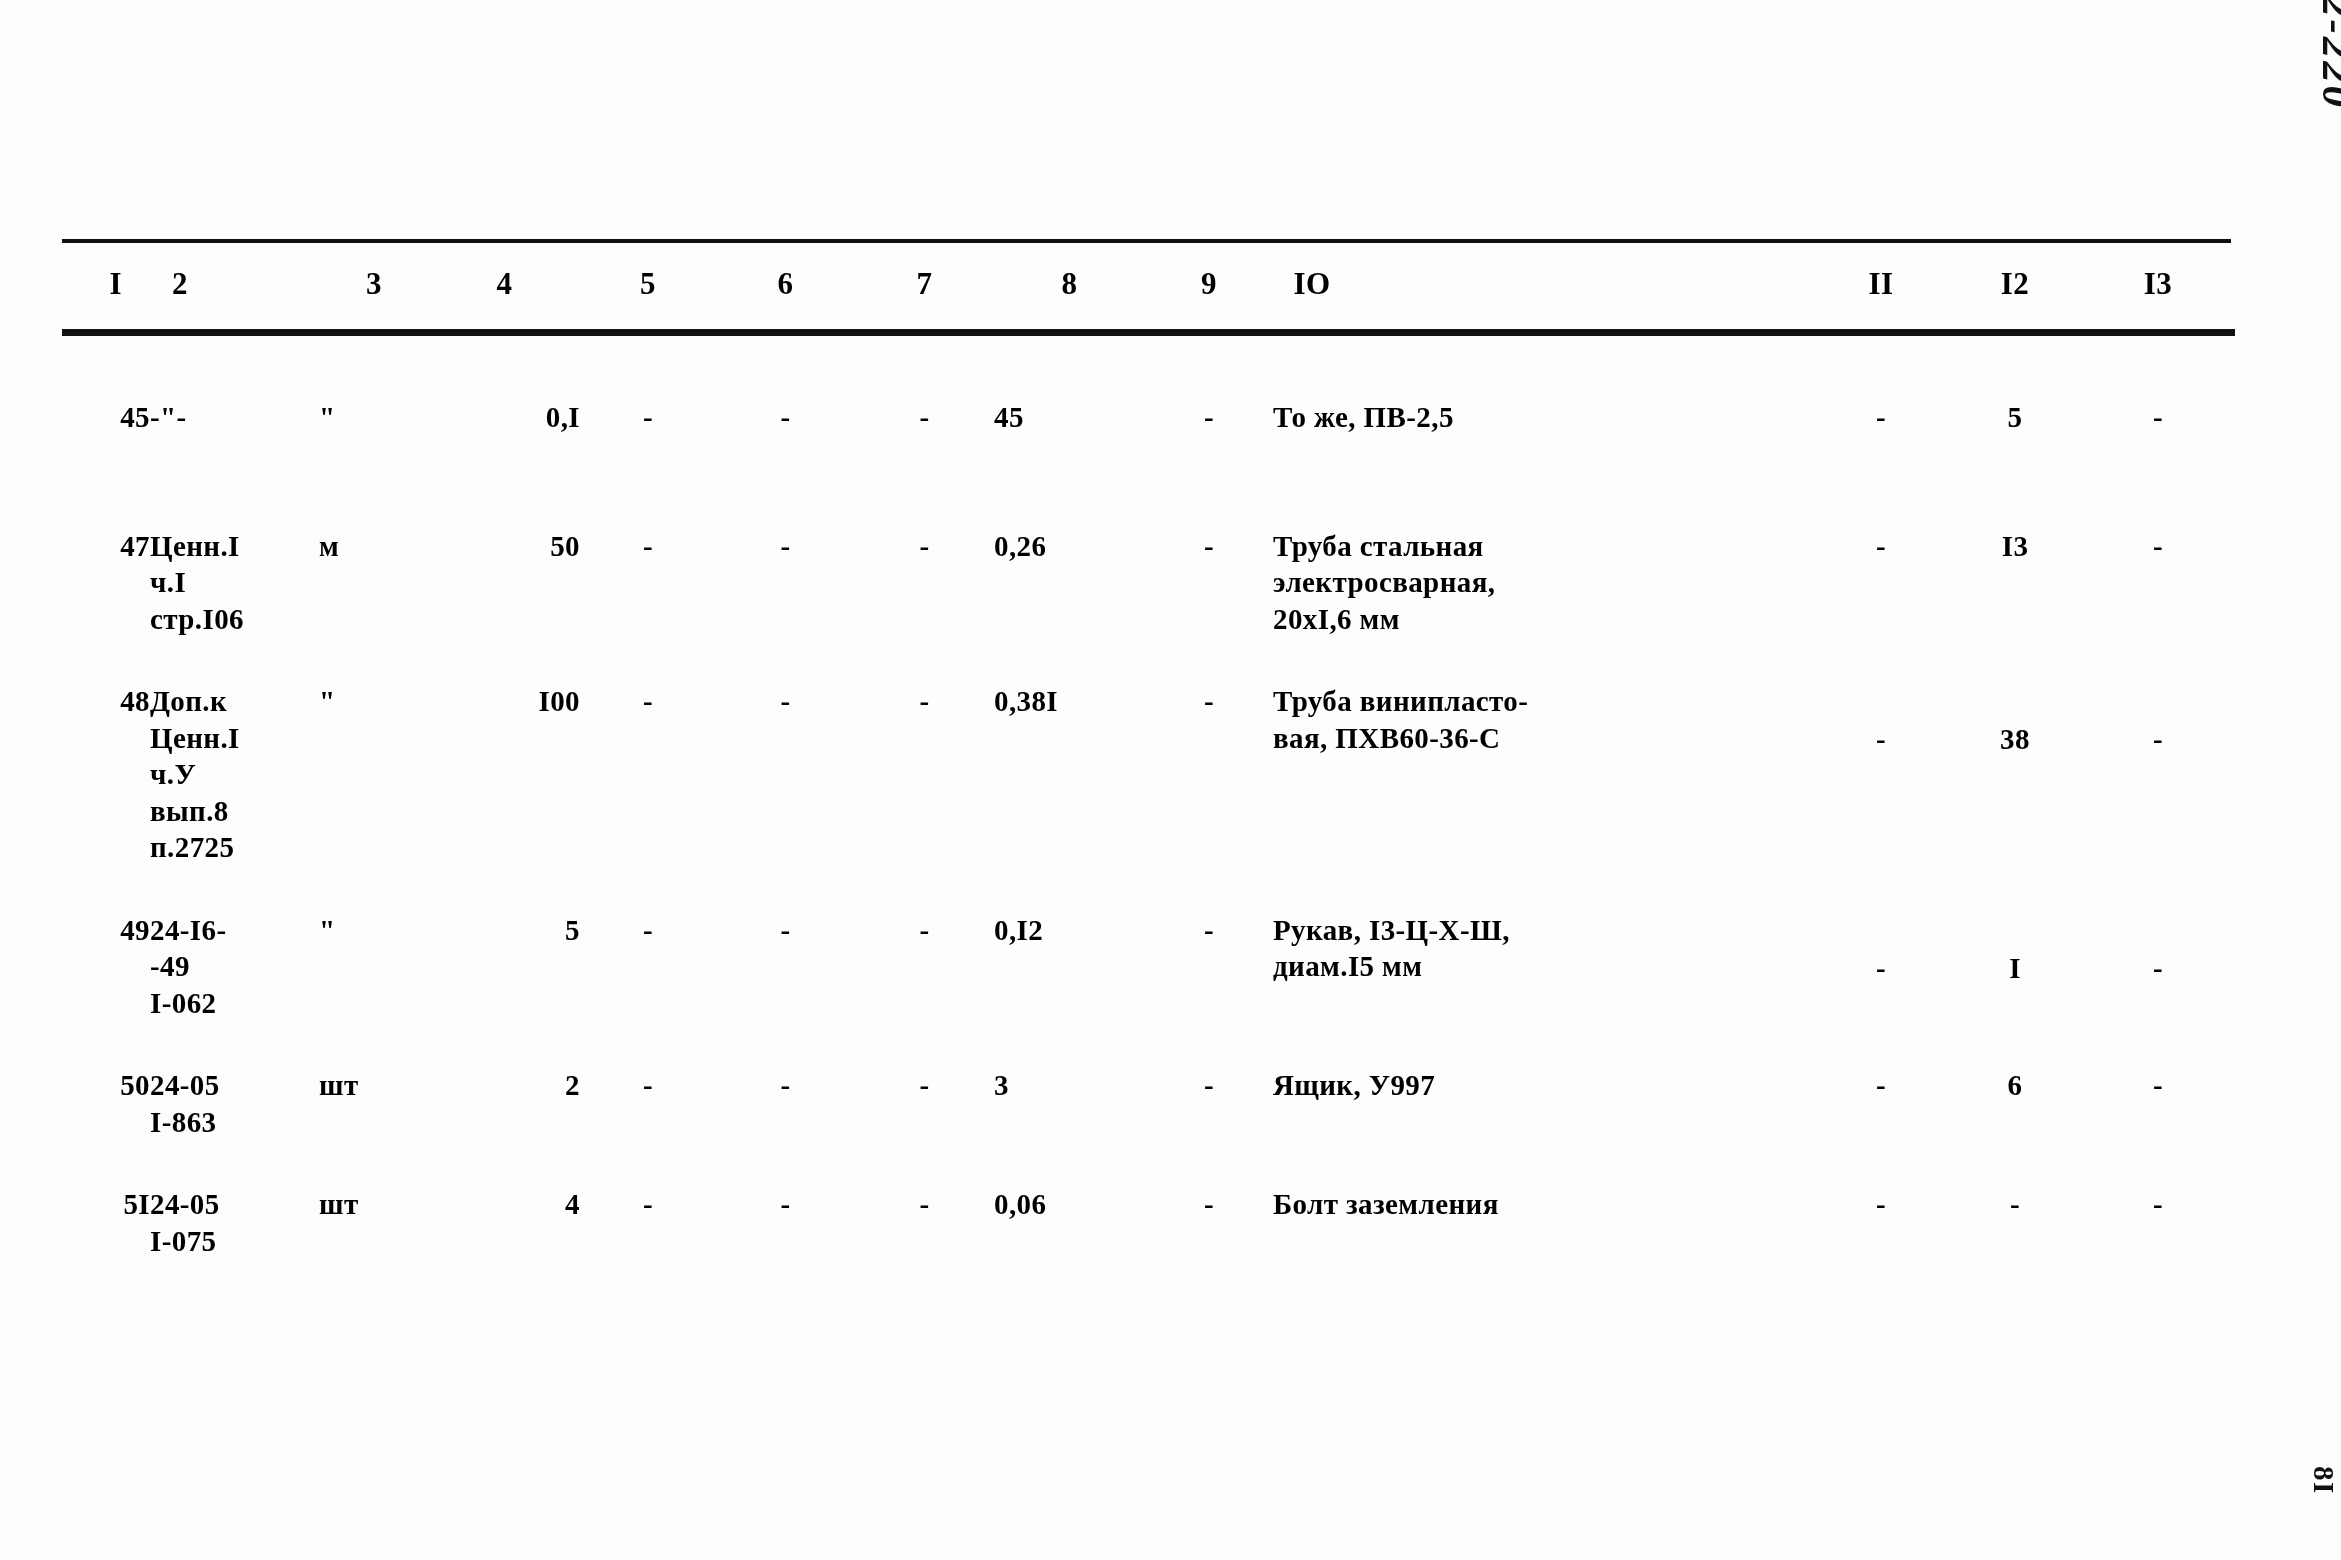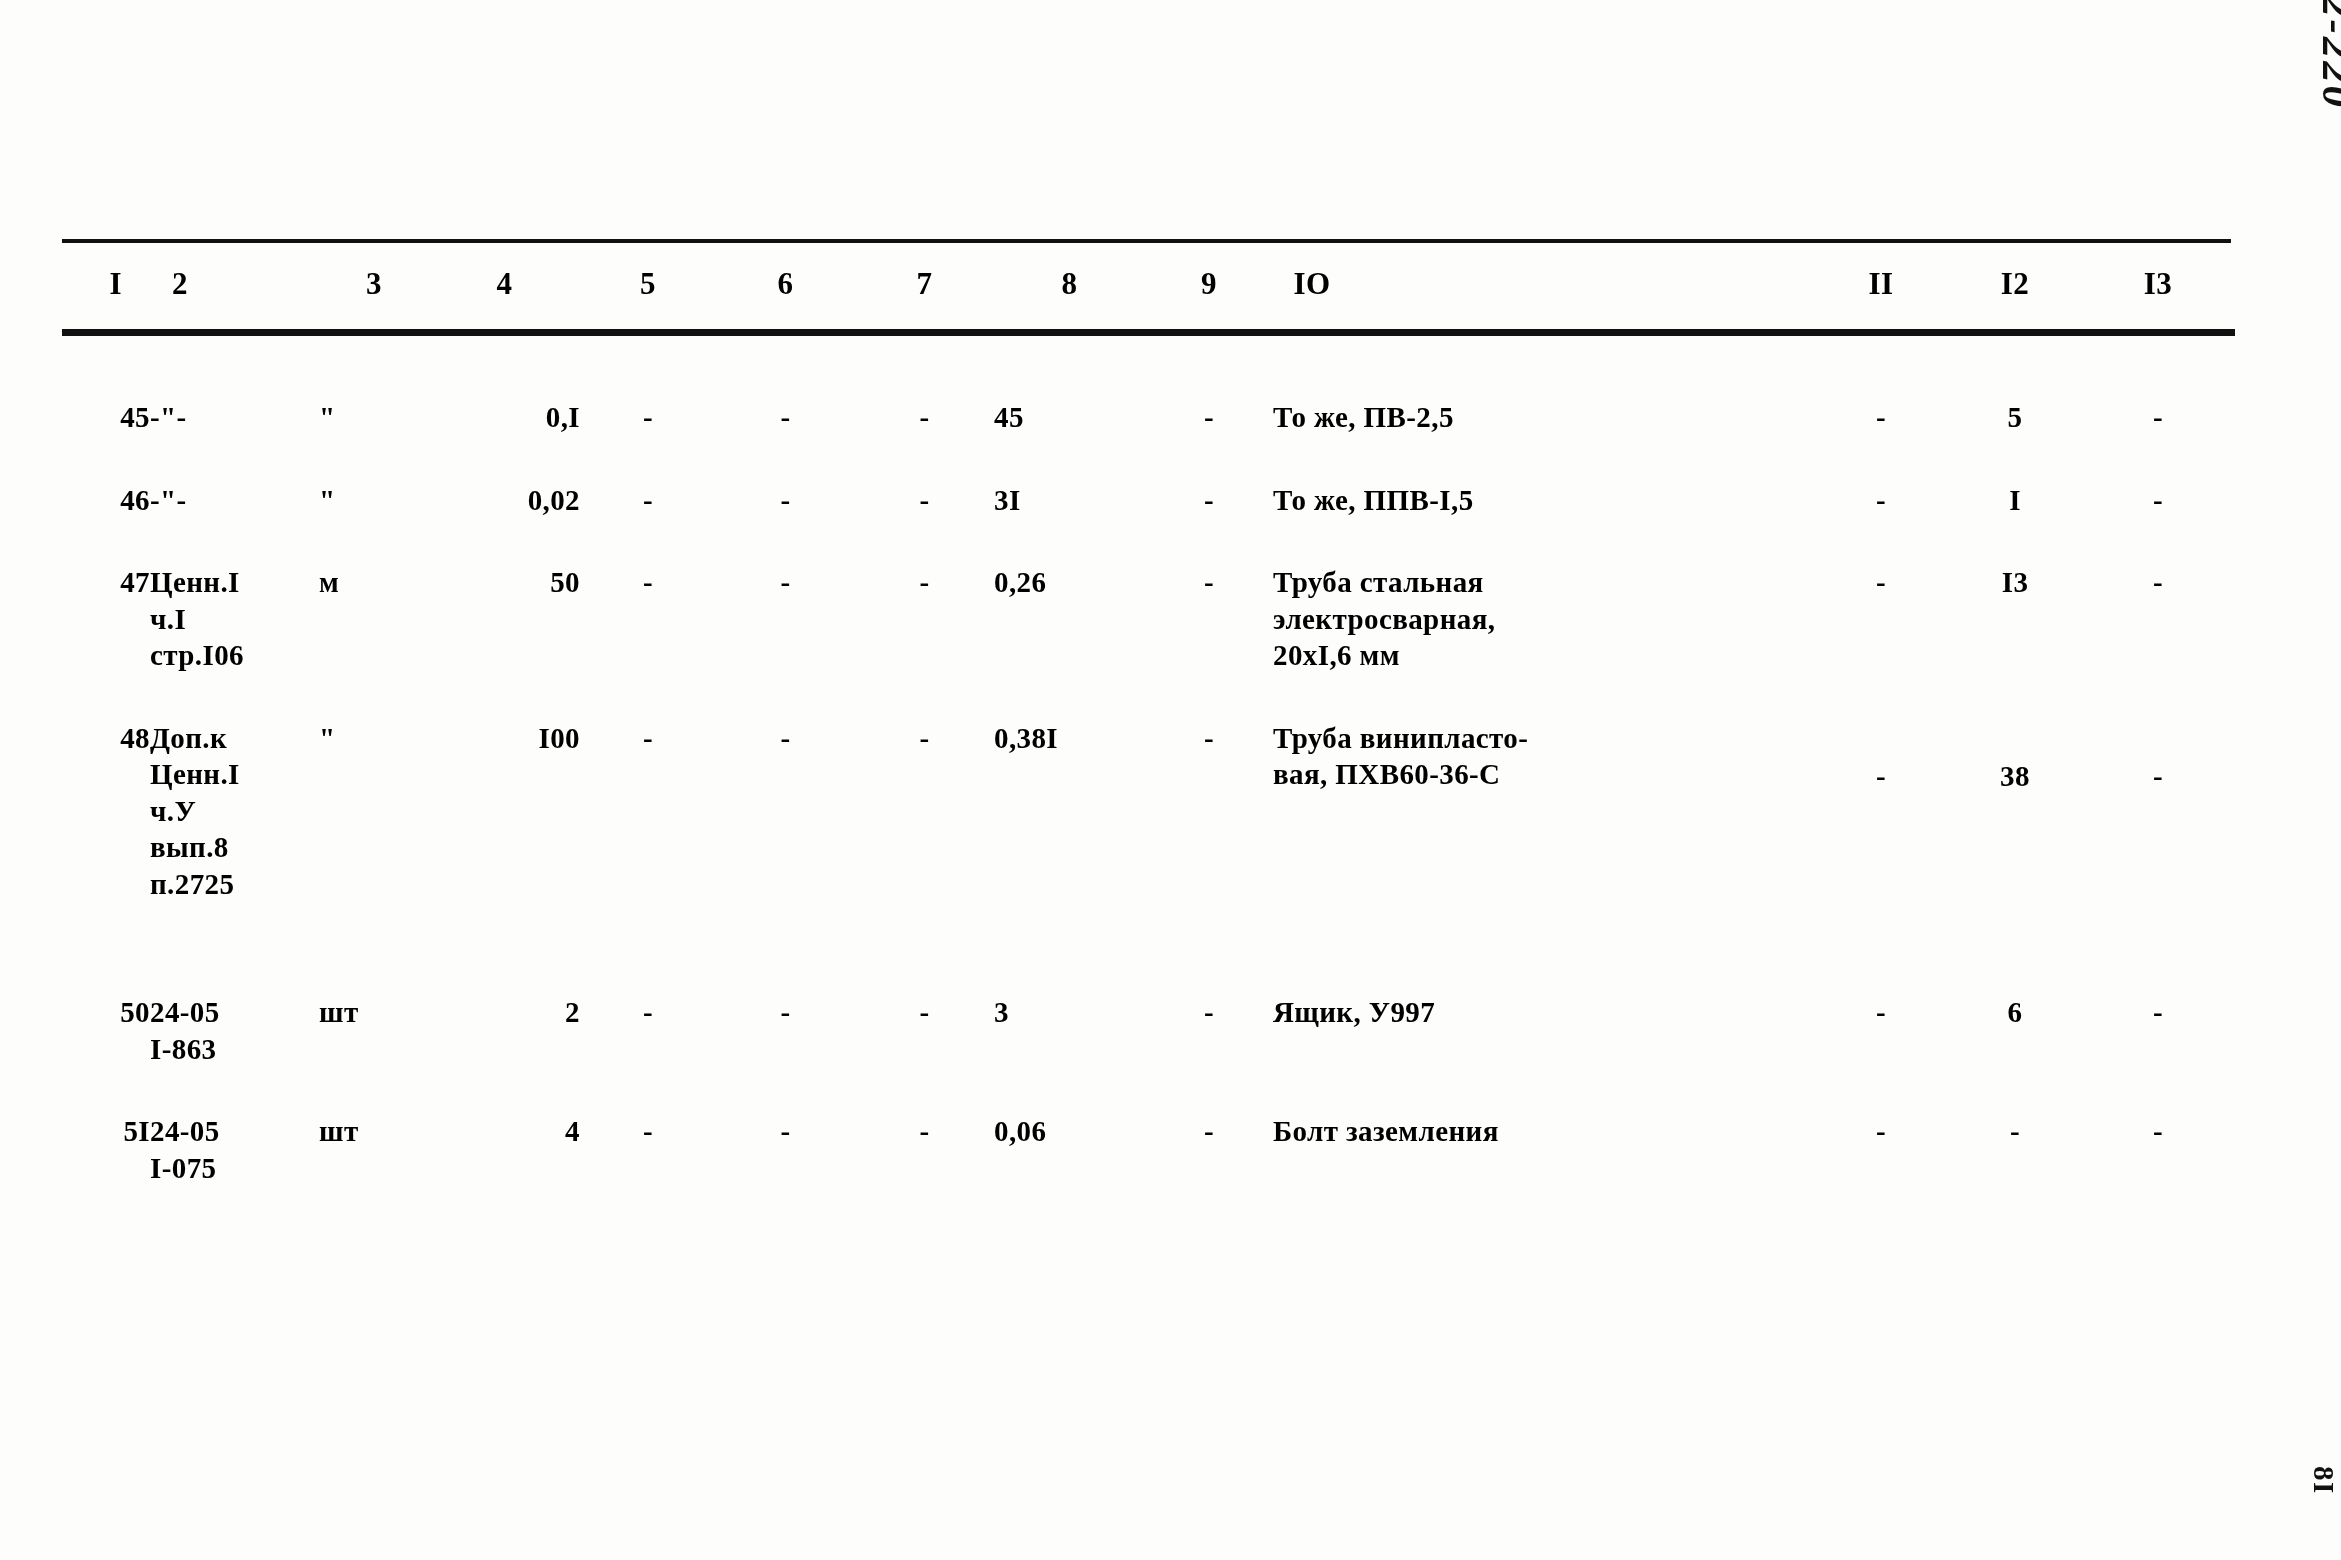--- a/index.html
+++ b/index.html
@@ -190,35 +190,20 @@
         <td class="n9">-</td>
         <td class="n10">То же, ПВ-2,5</td>
         <td class="n11 tail">-</td>
         <td class="n12 tail">5</td>
         <td class="n13 tail">-</td>
       </tr>
       <tr class="rowgap">
           <td colspan="13"></td>
         </tr>
 
-      <tr class="body">
-        <td class="n1">46</td>
-        <td class="n2">-"-</td>
-        <td class="n3">"</td>
-        <td class="n4">0,02</td>
-        <td class="n5">-</td>
-        <td class="n6">-</td>
-        <td class="n7">-</td>
-        <td class="n8">3I</td>
-        <td class="n9">-</td>
-        <td class="n10">То же, ППВ-I,5</td>
-        <td class="n11 tail">-</td>
-        <td class="n12 tail">I</td>
-        <td class="n13 tail">-</td>
-      </tr>
       <tr class="rowgap">
           <td colspan="13"></td>
         </tr>
 
       <tr class="body">
         <td class="n1">47</td>
         <td class="n2">Ценн.I
 ч.I
 стр.I06</td>
         <td class="n3">м</td>
@@ -256,20 +241,38 @@
         <td class="n10">Труба винипласто-
 вая, ПХВ60-36-С</td>
         <td class="n11" style="vertical-align:top;padding-top:38px;">-</td>
         <td class="n12" style="vertical-align:top;padding-top:38px;text-align:center;">38</td>
         <td class="n13" style="vertical-align:top;padding-top:38px;">-</td>
       </tr>
       <tr class="rowgap">
           <td colspan="13"></td>
         </tr>
 
+      <tr class="body">
+        <td class="n1">49</td>
+        <td class="n2">24-I6-
+-49
+I-062</td>
+        <td class="n3">"</td>
+        <td class="n4">5</td>
+        <td class="n5">-</td>
+        <td class="n6">-</td>
+        <td class="n7">-</td>
+        <td class="n8">0,I2</td>
+        <td class="n9">-</td>
+        <td class="n10">Рукав, I3-Ц-Х-Ш,
+диам.I5 мм</td>
+        <td class="n11" style="vertical-align:top;padding-top:38px;">-</td>
+        <td class="n12" style="vertical-align:top;padding-top:38px;">I</td>
+        <td class="n13" style="vertical-align:top;padding-top:38px;">-</td>
+      </tr>
       <tr class="rowgap">
           <td colspan="13"></td>
         </tr>
 
       <tr class="body">
         <td class="n1">50</td>
         <td class="n2">24-05
 I-863</td>
         <td class="n3">шт</td>
         <td class="n4">2</td>

